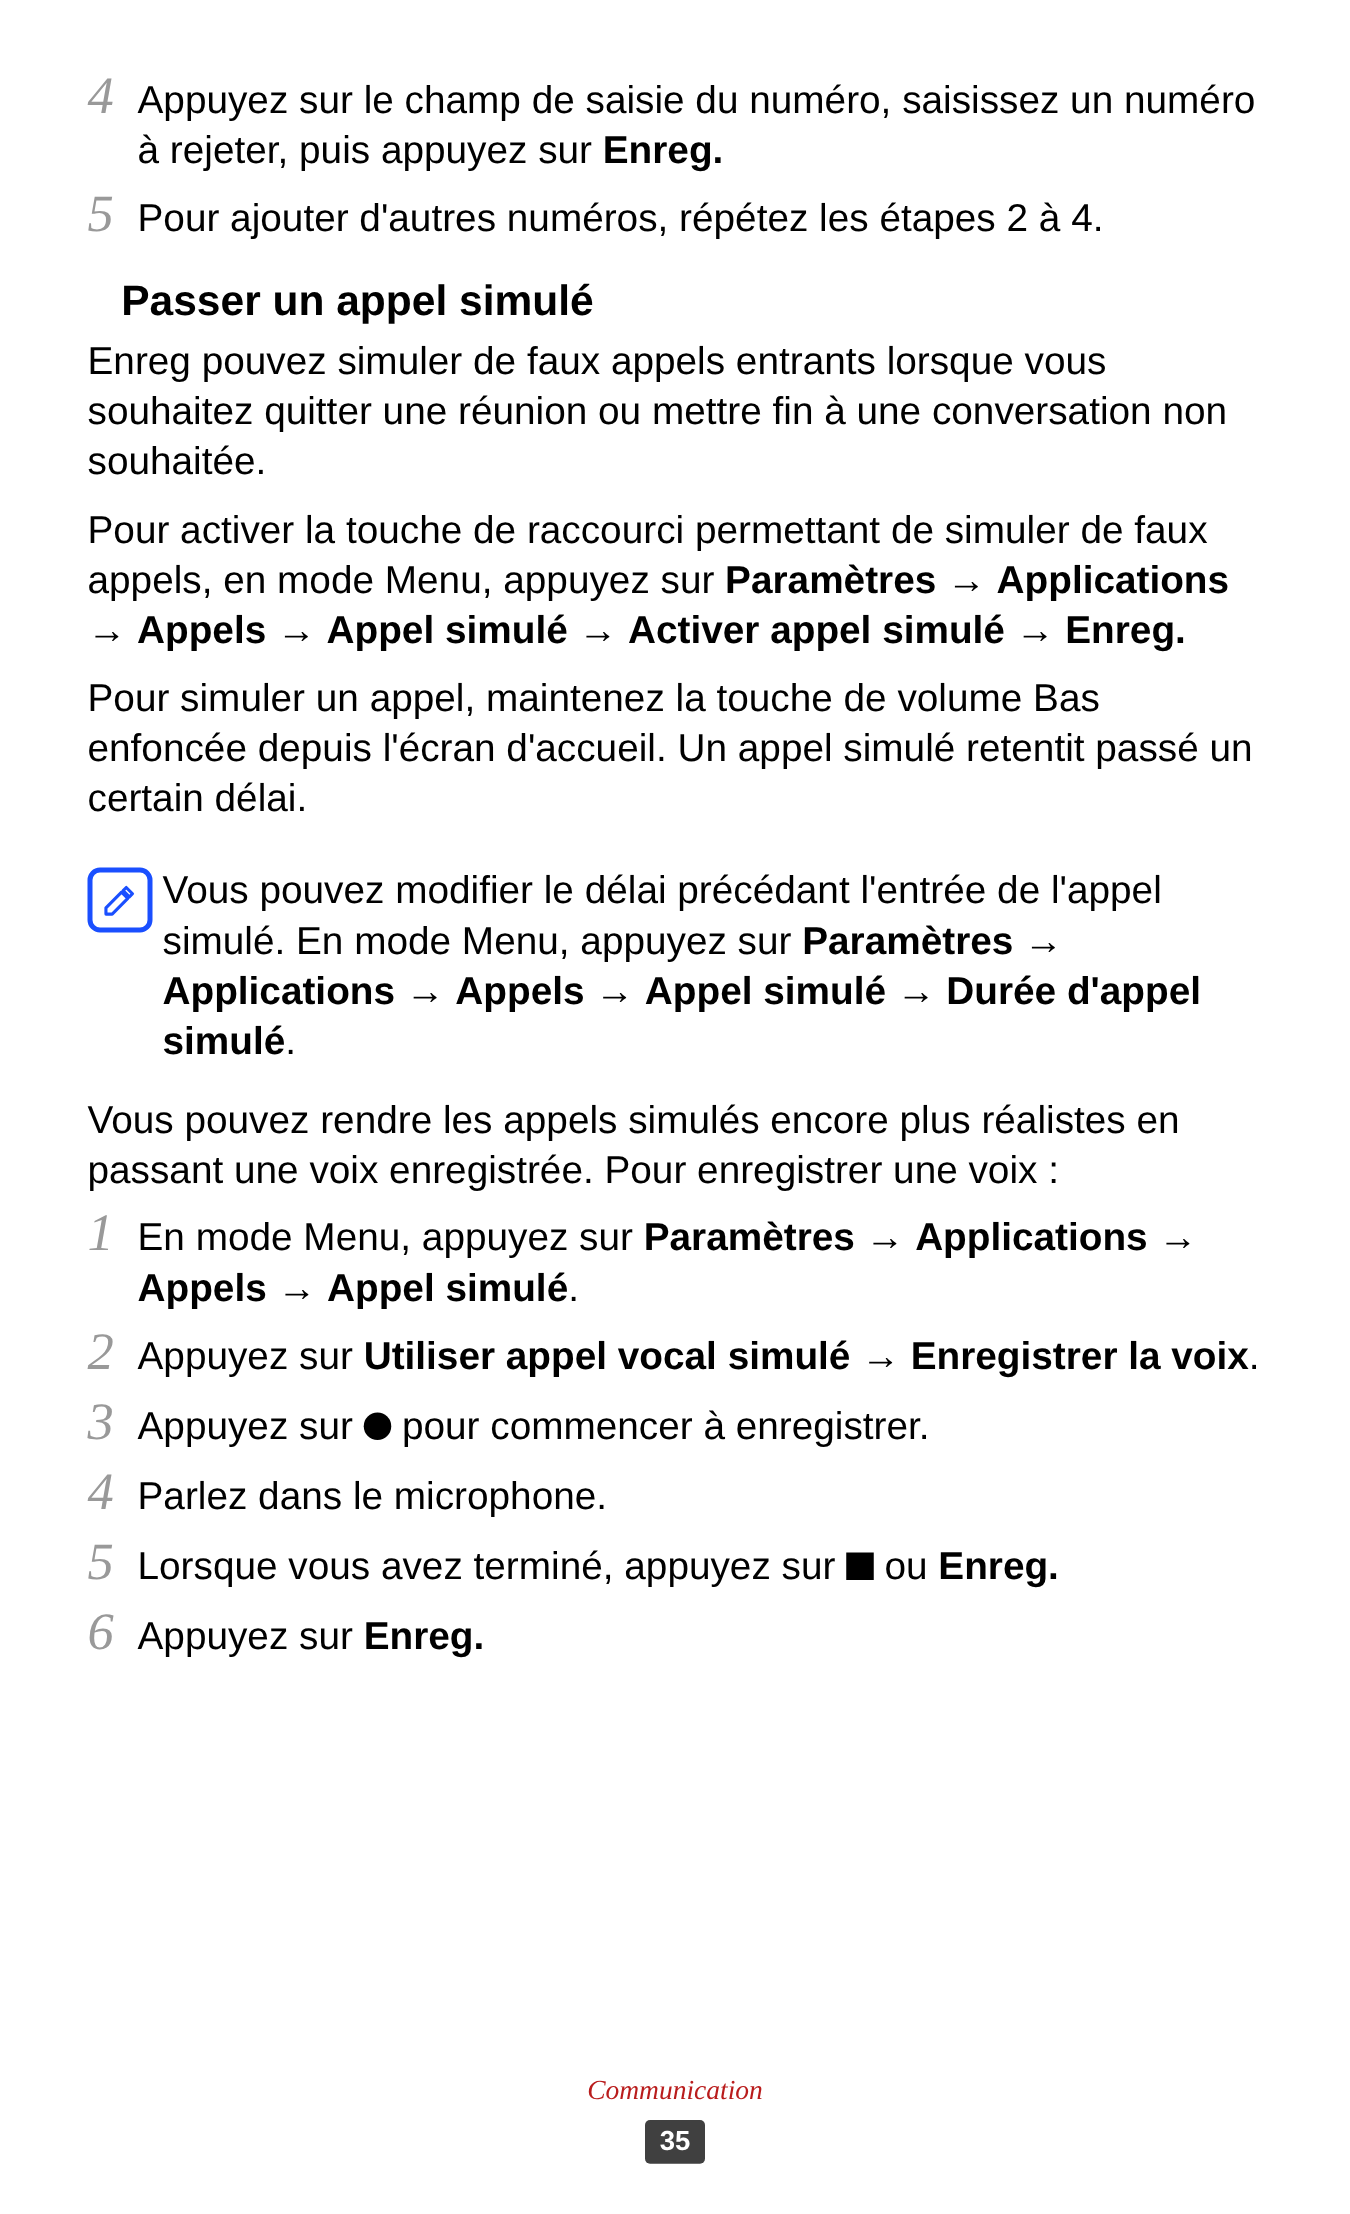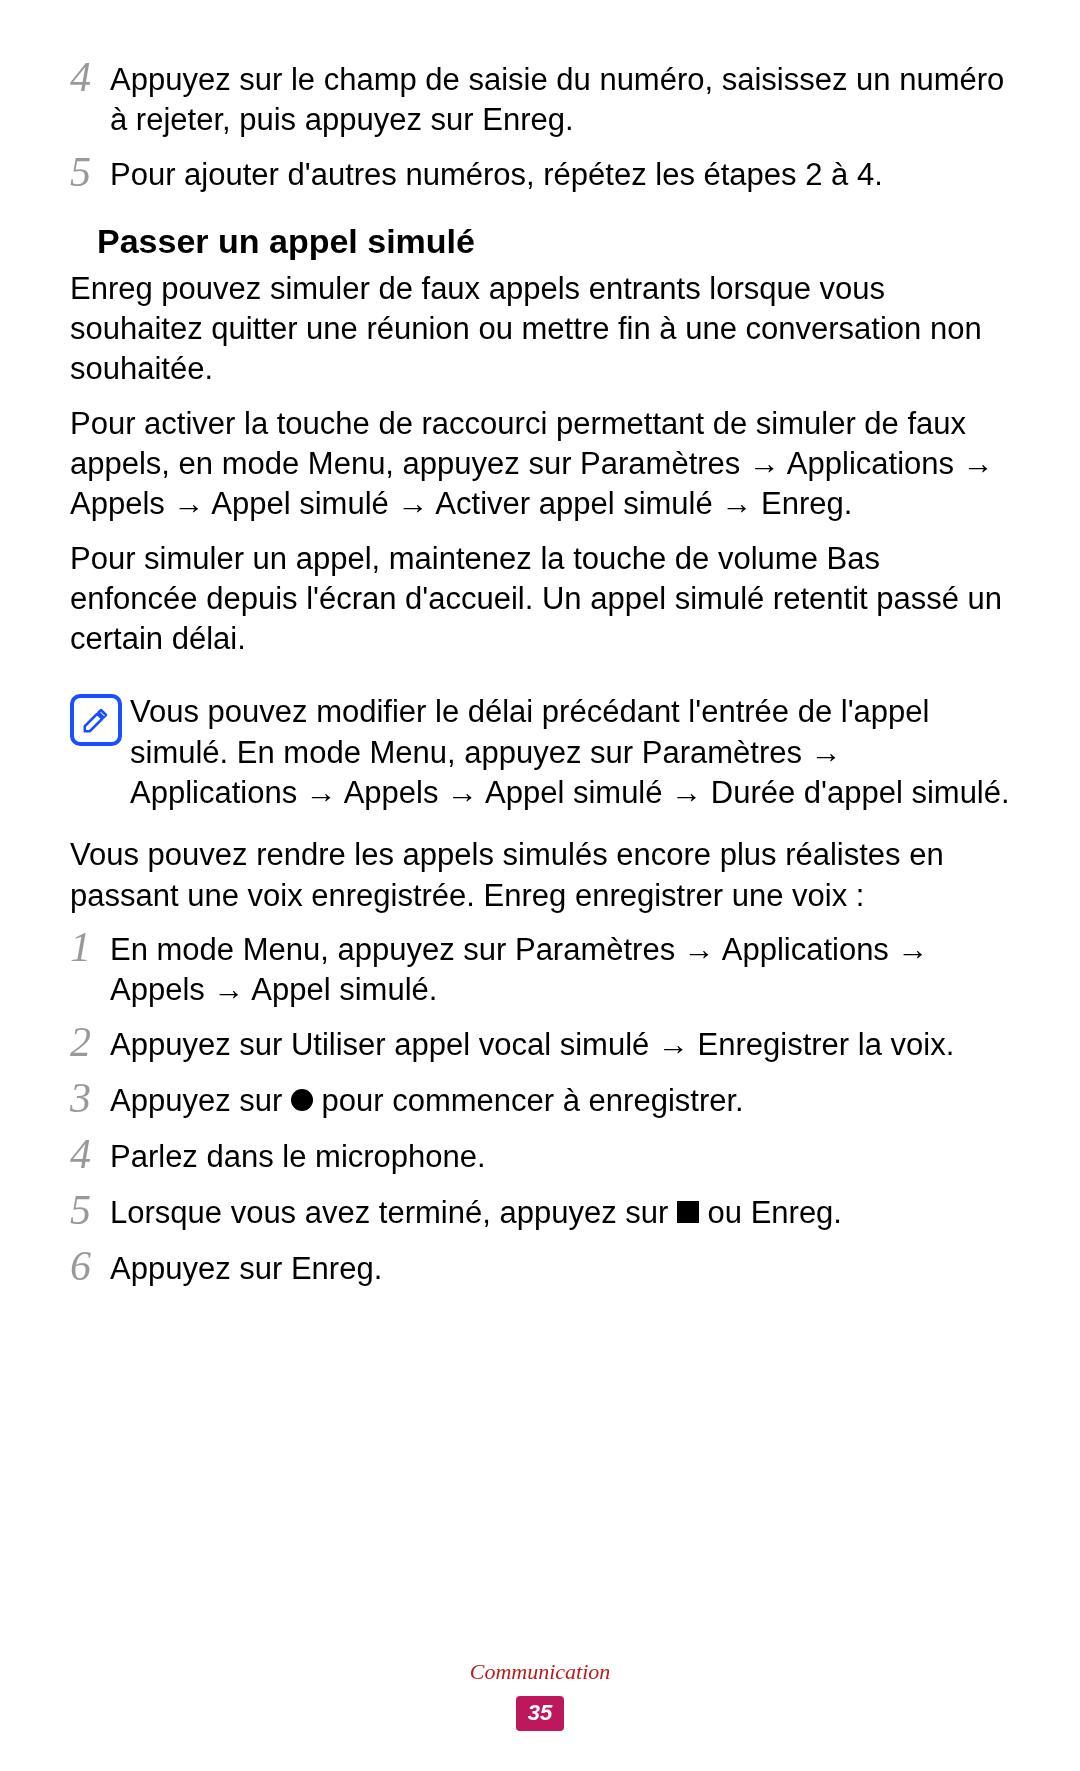--- a/index.html
+++ b/index.html
@@ -40,21 +40,21 @@
   .heading {
     font-weight: bold;
     font-size: 34px;
     margin-top: 22px;
     margin-bottom: 6px;
     margin-left: 27px;
   }
   .para {
     margin-bottom: 14px;
   }
-  .bold { font-weight: normal; }
+  .bold { font-weight: bold; }
   .arrow { font-family: Arial, sans-serif; }
   .note {
     display: flex;
     margin: 33px 0 22px 0;
   }
   .note-icon-wrap {
     flex: 0 0 60px;
     padding-top: 2px;
   }
   .note-icon {
@@ -107,27 +107,26 @@
   }
   .footer-label {
     font-style: italic;
     font-size: 22px;
     color: #b91c1c;
     font-family: Georgia, "Times New Roman", serif;
     margin-bottom: 4px;
   }
   .page-badge {
     display: inline-block;
-    background: #be185d;
+    background: #404040;
     color: #fff;
     font-size: 22px;
     font-weight: bold;
     padding: 3px 12px;
     border-radius: 4px;
-    font-style: italic;
   }
 </style>
 </head>
 <body>
 
 <div class="page">
 
   <div class="ol-item">
     <div class="num">4</div>
     <div class="content">
@@ -174,21 +173,21 @@
       <span class="bold">Applications</span>
       <span class="arrow">→</span>
       <span class="bold">Appels</span>
       <span class="arrow">→</span>
       <span class="bold">Appel simulé</span>
       <span class="arrow">→</span>
       <span class="bold">Durée d'appel simulé</span><span>.</span>
     </div>
   </div>
 
-  <div class="para">Vous pouvez rendre les appels simulés encore plus réalistes en passant une voix enregistrée. Enreg enregistrer une voix :</div>
+  <div class="para">Vous pouvez rendre les appels simulés encore plus réalistes en passant une voix enregistrée. Pour enregistrer une voix :</div>
 
   <div class="ol-item">
     <div class="num">1</div>
     <div class="content">
       <span>En mode Menu, appuyez sur </span><span class="bold">Paramètres</span>
       <span class="arrow">→</span>
       <span class="bold">Applications</span>
       <span class="arrow">→</span>
       <span class="bold">Appels</span>
       <span class="arrow">→</span>

